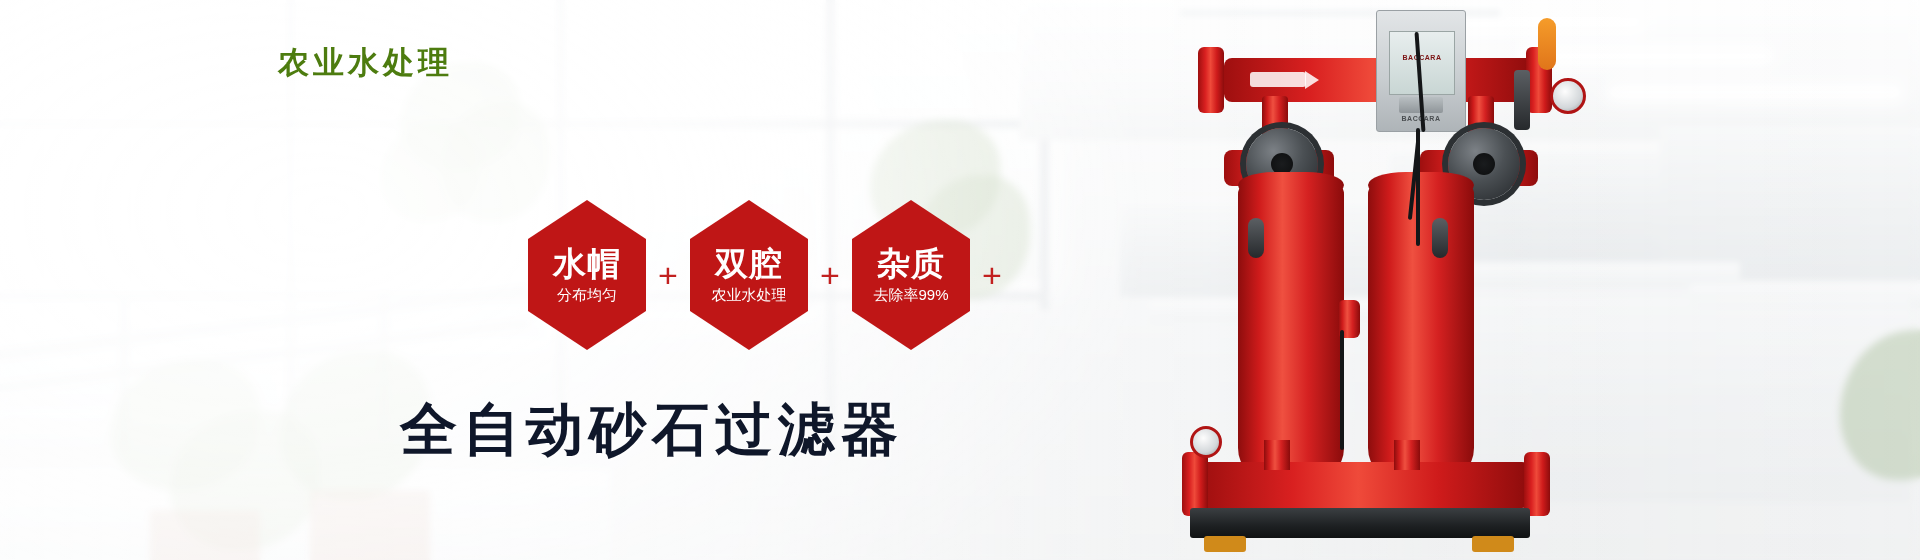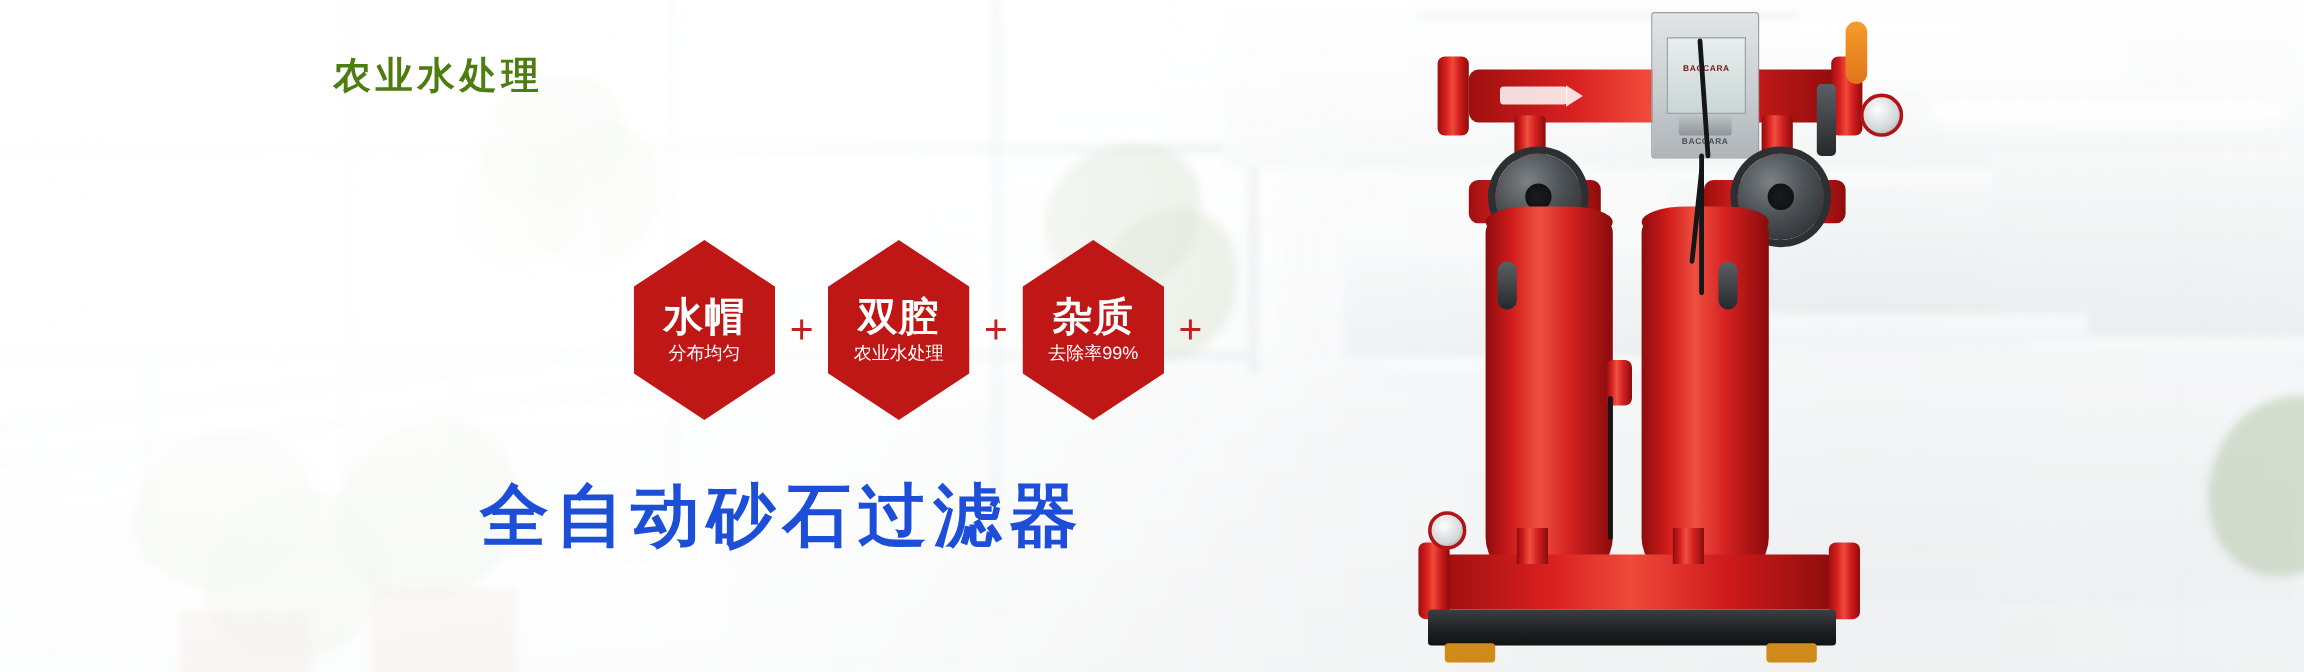--- a/index.html
+++ b/index.html
@@ -100,21 +100,21 @@
   .headline{
     position:absolute;left:336px;top:98px;
     font-size:58px;font-weight:700;letter-spacing:5px;
     color:#2a3c55;
     text-shadow:2px 2px 0 rgba(255,255,255,.45);
     white-space:nowrap;
   }
   .subline{
     position:absolute;left:400px;top:392px;
     font-size:57px;font-weight:700;letter-spacing:6px;
-    color:#1d4ed8;
+    color:#0f172a;
     text-shadow:2px 2px 0 rgba(255,255,255,.45);
     white-space:nowrap;
     text-align:center;
   }
 
   
   .badges{
     position:absolute;left:528px;top:200px;
     display:flex;align-items:center;
   }

